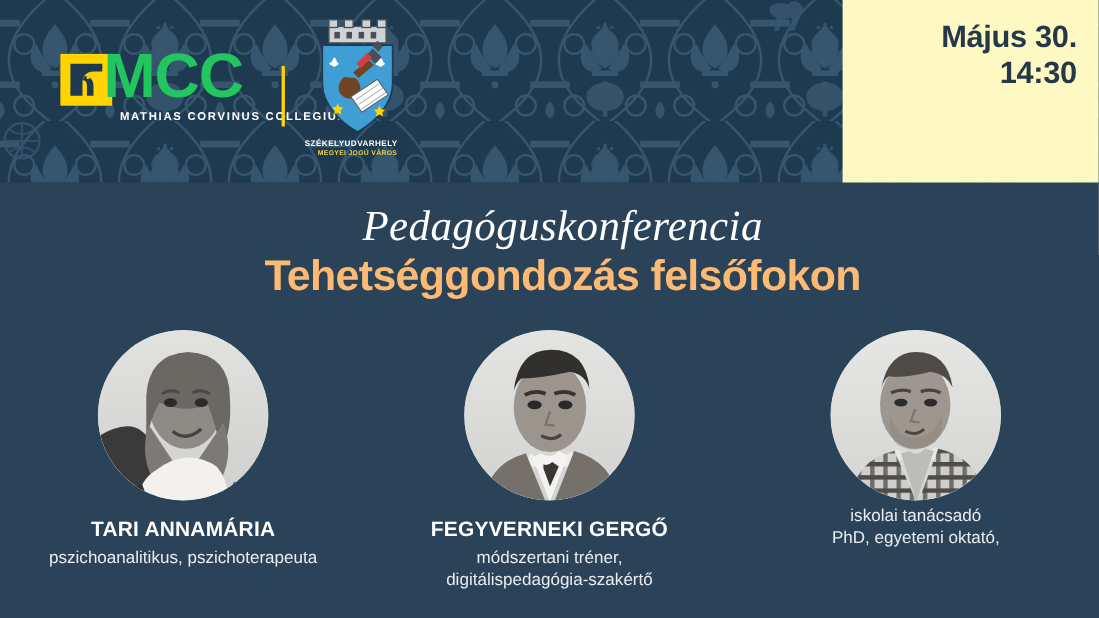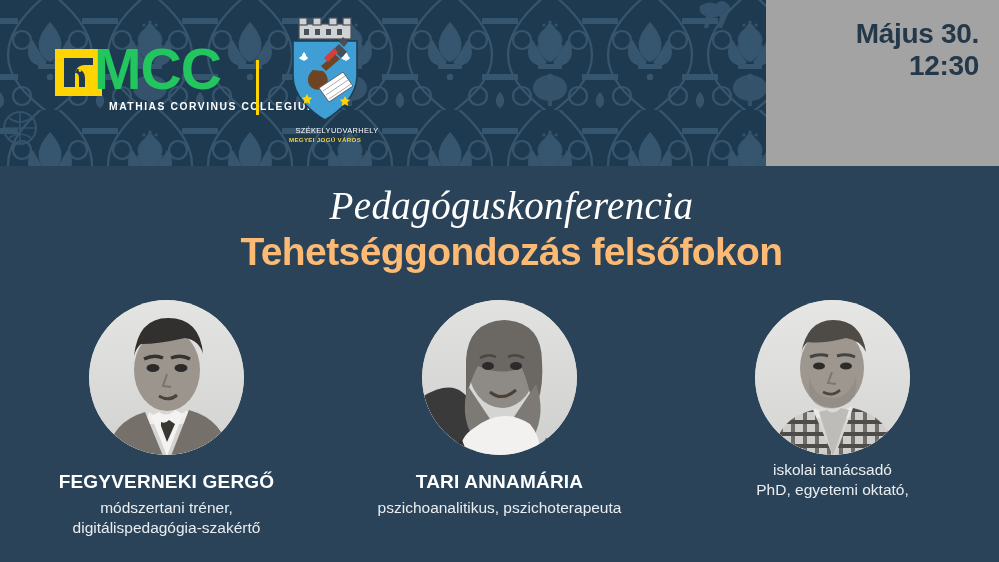--- a/index.html
+++ b/index.html
@@ -82,26 +82,26 @@
   
   .coa {
     position: absolute;
     left: 277px;
     top: 14px;
     width: 96px;
     height: 140px;
   }
   .coa-caption1 {
     position: absolute;
-    left: 12px;
+    left: 0;
     top: 112px;
     width: 96px;
-    text-align: center;
+    text-align: left;
     font-size: 7.4px;
-    font-weight: 400;
+    font-weight: 700;
     letter-spacing: 0.4px;
     color: #ffffff;
     white-space: nowrap;
   }
   .coa-caption2 {
     position: absolute;
     left: 0;
     top: 122px;
     width: 96px;
     text-align: center;
@@ -111,21 +111,21 @@
     color: #f0d34a;
     white-space: nowrap;
   }
 
   
   .datebox {
     position: absolute;
     right: 0; top: 0;
     width: 233px;
     height: 170px;
-    background: #a3a3a3;
+    background: #fef9c3;
     box-sizing: border-box;
     padding: 18px 16px 12px 14px;
     text-align: center;
   }
   .datebox-date {
     color: #24384a;
     font-size: 28px;
     font-weight: 700;
     line-height: 1.16;
     letter-spacing: -0.3px;
@@ -324,31 +324,67 @@
           <path d="M68 82 l1.6 3.3 l3.6 .5 l-2.6 2.5 l.6 3.6 l-3.2 -1.7 l-3.2 1.7 l.6 -3.6 l-2.6 -2.5 l3.6 -.5 Z"></path>
         </g>
       </svg>
       <div class="coa-caption1">SZÉKELYUDVARHELY</div>
       <div class="coa-caption2">MEGYEI JOGÚ VÁROS</div>
     </div>
 
     <div class="datebox">
       <div class="datebox-date">
         <div>Május 30.</div>
-        <div>12:30</div>
+        <div>14:30</div>
       </div>
     </div>
   </div>
 
   <div class="title-wrap">
     <div class="title-script">Pedagóguskonferencia</div>
     <div class="title-main">Tehetséggondozás felsőfokon</div>
   </div>
 
   <div class="speakers">
+
+    <div class="speaker">
+      <div class="portrait">
+        <svg width="155" height="155" viewBox="0 0 155 155">
+          <defs>
+            <clipPath id="c1">
+                <circle cx="77.5" cy="77.5" r="77.5"></circle>
+              </clipPath>
+            <linearGradient id="g1" x1="0" y1="0" x2="0" y2="1">
+              <stop offset="0" stop-color="#e2e2e0"></stop>
+                <stop offset="1" stop-color="#cfcfcd"></stop>
+            </linearGradient>
+          </defs>
+          <g clip-path="url(#c1)">
+            <rect width="155" height="155" fill="url(#g1)"></rect>
+            <path d="M-5 100 q30 -20 45 -8 q20 14 12 70 l-60 0 Z" fill="#3a3a3a"></path>
+            <ellipse cx="80" cy="66" rx="34" ry="42" fill="#8e8b86"></ellipse>
+            <path d="M44 60 q2 -38 38 -40 q38 2 38 42 q2 30 -8 48 q-6 -28 -12 -42 q-22 8 -44 -2 q-8 14 -12 34 Z" fill="#6b6762"></path>
+            <ellipse cx="66" cy="66" rx="6" ry="4" fill="#2b2b2b"></ellipse>
+            <ellipse cx="94" cy="66" rx="6" ry="4" fill="#2b2b2b"></ellipse>
+            <path d="M58 58 q8 -5 16 -1" stroke="#4a4641" stroke-width="2.5" fill="none"></path>
+            <path d="M86 57 q8 -4 16 1" stroke="#4a4641" stroke-width="2.5" fill="none"></path>
+            <path d="M68 92 q12 10 26 -2" stroke="#4a4038" stroke-width="3" fill="none"></path>
+            <path d="M46 86 q-8 28 4 50 l20 -14 Z" fill="#7d7975"></path>
+            <path d="M114 84 q10 28 -2 52 l-22 -16 Z" fill="#7d7975"></path>
+            <path d="M52 128 q28 -22 56 -4 q12 14 10 34 l-80 0 q-2 -20 14 -30 Z" fill="#f2f1ef"></path>
+            <path d="M40 140 q-14 6 -18 20 l26 0 Z" fill="#2e2e2e"></path>
+            <path d="M124 138 q16 8 18 22 l-30 0 Z" fill="#2e2e2e"></path>
+          </g>
+        </svg>
+      </div>
+      <div class="sp-name">TARI ANNAMÁRIA</div>
+      <div class="sp-role">
+        <div>pszichoanalitikus, pszichoterapeuta</div>
+      </div>
+    </div>
 
     <div class="speaker">
       <div class="portrait">
         <svg width="155" height="155" viewBox="0 0 155 155">
           <defs>
             <clipPath id="c2">
                 <circle cx="77.5" cy="77.5" r="77.5"></circle>
               </clipPath>
             <linearGradient id="g2" x1="0" y1="0" x2="0" y2="1">
               <stop offset="0" stop-color="#e4e4e2"></stop>
@@ -370,56 +406,20 @@
             <path d="M100 110 q36 10 40 46 l-58 0 Z" fill="#75706a"></path>
             <path d="M62 116 l16 40 l16 -42 l-8 -4 q-8 8 -16 2 Z" fill="#f4f3f1"></path>
             <path d="M72 126 l6 16 l8 -18 l-6 -4 q-4 4 -8 2 Z" fill="#3a3733"></path>
           </g>
         </svg>
       </div>
       <div class="sp-name">FEGYVERNEKI GERGŐ</div>
       <div class="sp-role">
         <div>módszertani tréner,</div>
         <div>digitálispedagógia-szakértő</div>
-      </div>
-    </div>
-
-    <div class="speaker">
-      <div class="portrait">
-        <svg width="155" height="155" viewBox="0 0 155 155">
-          <defs>
-            <clipPath id="c1">
-                <circle cx="77.5" cy="77.5" r="77.5"></circle>
-              </clipPath>
-            <linearGradient id="g1" x1="0" y1="0" x2="0" y2="1">
-              <stop offset="0" stop-color="#e2e2e0"></stop>
-                <stop offset="1" stop-color="#cfcfcd"></stop>
-            </linearGradient>
-          </defs>
-          <g clip-path="url(#c1)">
-            <rect width="155" height="155" fill="url(#g1)"></rect>
-            <path d="M-5 100 q30 -20 45 -8 q20 14 12 70 l-60 0 Z" fill="#3a3a3a"></path>
-            <ellipse cx="80" cy="66" rx="34" ry="42" fill="#8e8b86"></ellipse>
-            <path d="M44 60 q2 -38 38 -40 q38 2 38 42 q2 30 -8 48 q-6 -28 -12 -42 q-22 8 -44 -2 q-8 14 -12 34 Z" fill="#6b6762"></path>
-            <ellipse cx="66" cy="66" rx="6" ry="4" fill="#2b2b2b"></ellipse>
-            <ellipse cx="94" cy="66" rx="6" ry="4" fill="#2b2b2b"></ellipse>
-            <path d="M58 58 q8 -5 16 -1" stroke="#4a4641" stroke-width="2.5" fill="none"></path>
-            <path d="M86 57 q8 -4 16 1" stroke="#4a4641" stroke-width="2.5" fill="none"></path>
-            <path d="M68 92 q12 10 26 -2" stroke="#4a4038" stroke-width="3" fill="none"></path>
-            <path d="M46 86 q-8 28 4 50 l20 -14 Z" fill="#7d7975"></path>
-            <path d="M114 84 q10 28 -2 52 l-22 -16 Z" fill="#7d7975"></path>
-            <path d="M52 128 q28 -22 56 -4 q12 14 10 34 l-80 0 q-2 -20 14 -30 Z" fill="#f2f1ef"></path>
-            <path d="M40 140 q-14 6 -18 20 l26 0 Z" fill="#2e2e2e"></path>
-            <path d="M124 138 q16 8 18 22 l-30 0 Z" fill="#2e2e2e"></path>
-          </g>
-        </svg>
-      </div>
-      <div class="sp-name">TARI ANNAMÁRIA</div>
-      <div class="sp-role">
-        <div>pszichoanalitikus, pszichoterapeuta</div>
       </div>
     </div>
 
     <div class="speaker">
       <div class="portrait">
         <svg width="155" height="155" viewBox="0 0 155 155">
           <defs>
             <clipPath id="c3">
                 <circle cx="77.5" cy="77.5" r="77.5"></circle>
               </clipPath>

